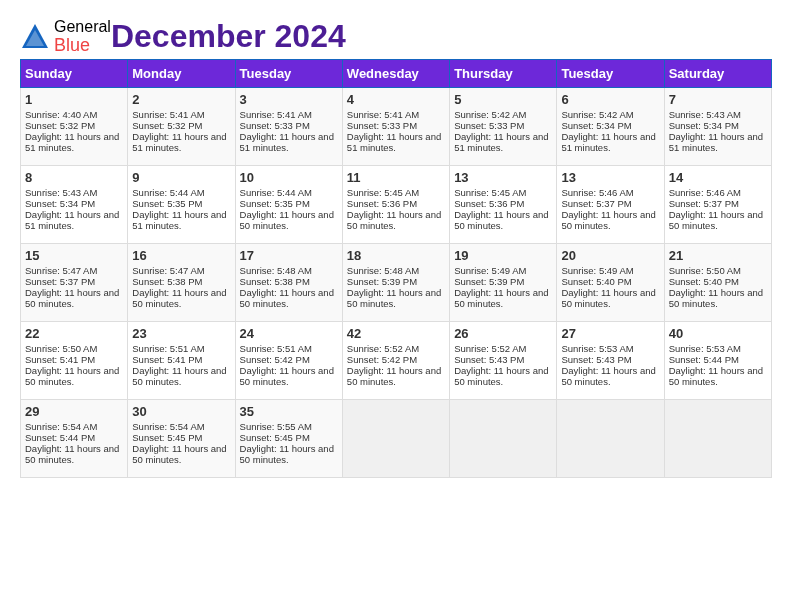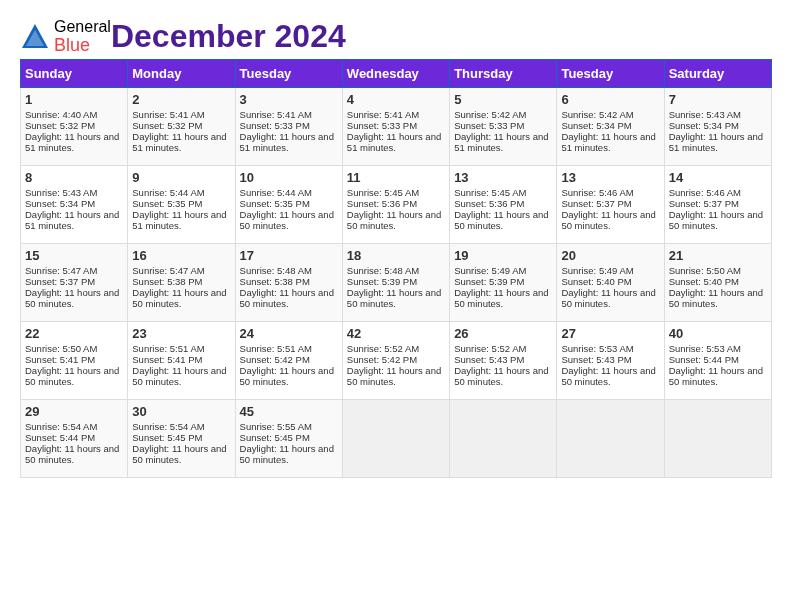--- a/index.html
+++ b/index.html
@@ -154,21 +154,21 @@
           <td><span class="day-num">23</span><span>Sunrise: 5:51 AM</span><br><span>Sunset: 5:41 PM</span><br><span>Daylight: 11 hours and 50 minutes.</span></td>
           <td><span class="day-num">24</span><span>Sunrise: 5:51 AM</span><br><span>Sunset: 5:42 PM</span><br><span>Daylight: 11 hours and 50 minutes.</span></td>
           <td><span class="day-num">42</span><span>Sunrise: 5:52 AM</span><br><span>Sunset: 5:42 PM</span><br><span>Daylight: 11 hours and 50 minutes.</span></td>
           <td><span class="day-num">26</span><span>Sunrise: 5:52 AM</span><br><span>Sunset: 5:43 PM</span><br><span>Daylight: 11 hours and 50 minutes.</span></td>
           <td><span class="day-num">27</span><span>Sunrise: 5:53 AM</span><br><span>Sunset: 5:43 PM</span><br><span>Daylight: 11 hours and 50 minutes.</span></td>
           <td><span class="day-num">40</span><span>Sunrise: 5:53 AM</span><br><span>Sunset: 5:44 PM</span><br><span>Daylight: 11 hours and 50 minutes.</span></td>
         </tr>
         <tr>
           <td><span class="day-num">29</span><span>Sunrise: 5:54 AM</span><br><span>Sunset: 5:44 PM</span><br><span>Daylight: 11 hours and 50 minutes.</span></td>
           <td><span class="day-num">30</span><span>Sunrise: 5:54 AM</span><br><span>Sunset: 5:45 PM</span><br><span>Daylight: 11 hours and 50 minutes.</span></td>
-          <td><span class="day-num">45</span><span>Sunrise: 5:55 AM</span><br><span>Sunset: 5:45 PM</span><br><span>Daylight: 11 hours and 50 minutes.</span></td>
+          <td><span class="day-num">35</span><span>Sunrise: 5:55 AM</span><br><span>Sunset: 5:45 PM</span><br><span>Daylight: 11 hours and 50 minutes.</span></td>
           <td class="empty-cell"></td>
           <td class="empty-cell"></td>
           <td class="empty-cell"></td>
           <td class="empty-cell"></td>
         </tr>
       </tbody>
   </table>
 </div>
 
 </body></html>

